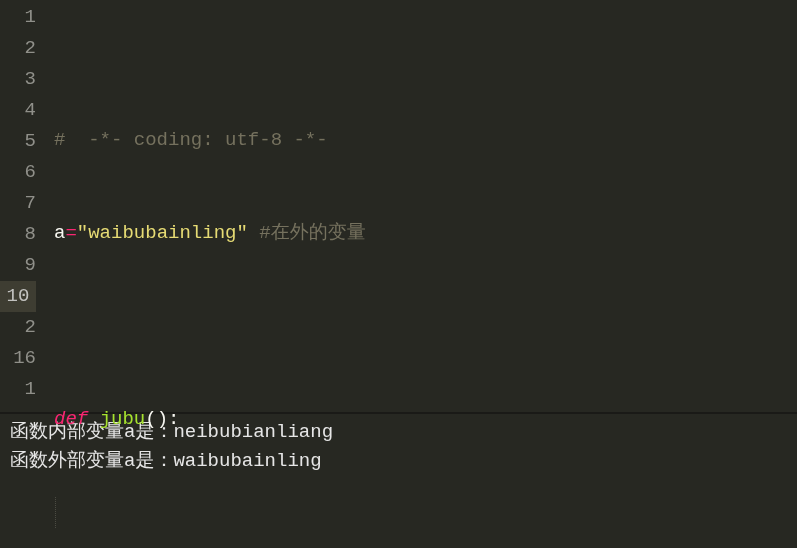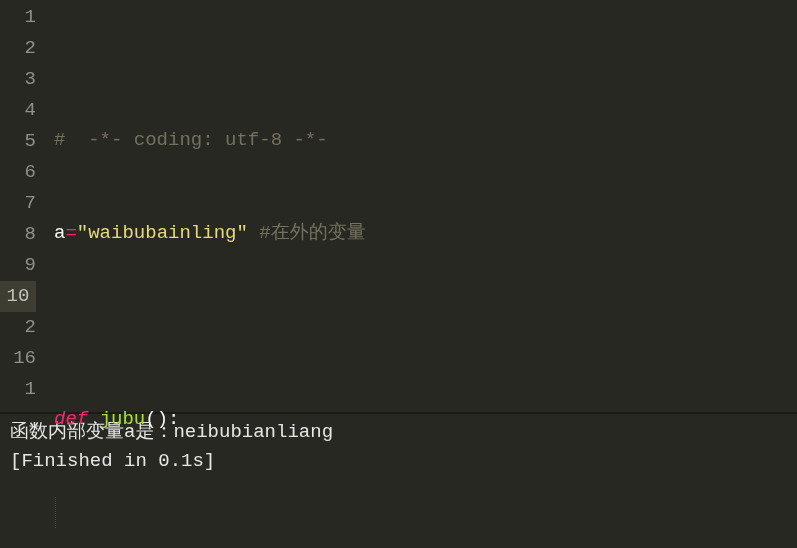--- a/index.html
+++ b/index.html
@@ -123,14 +123,14 @@
       
       
     </div>
   </div>
 </div>
 
 <div class="divider"></div>
 
 <div class="output-panel">
   <div class="output-line">函数内部变量a是：neibubianliang</div>
-  <div class="output-line">[Finished in 0.1s]</div>
+  <div class="output-line">函数外部变量a是：waibubainling</div>
 </div>
 
 </body></html>

